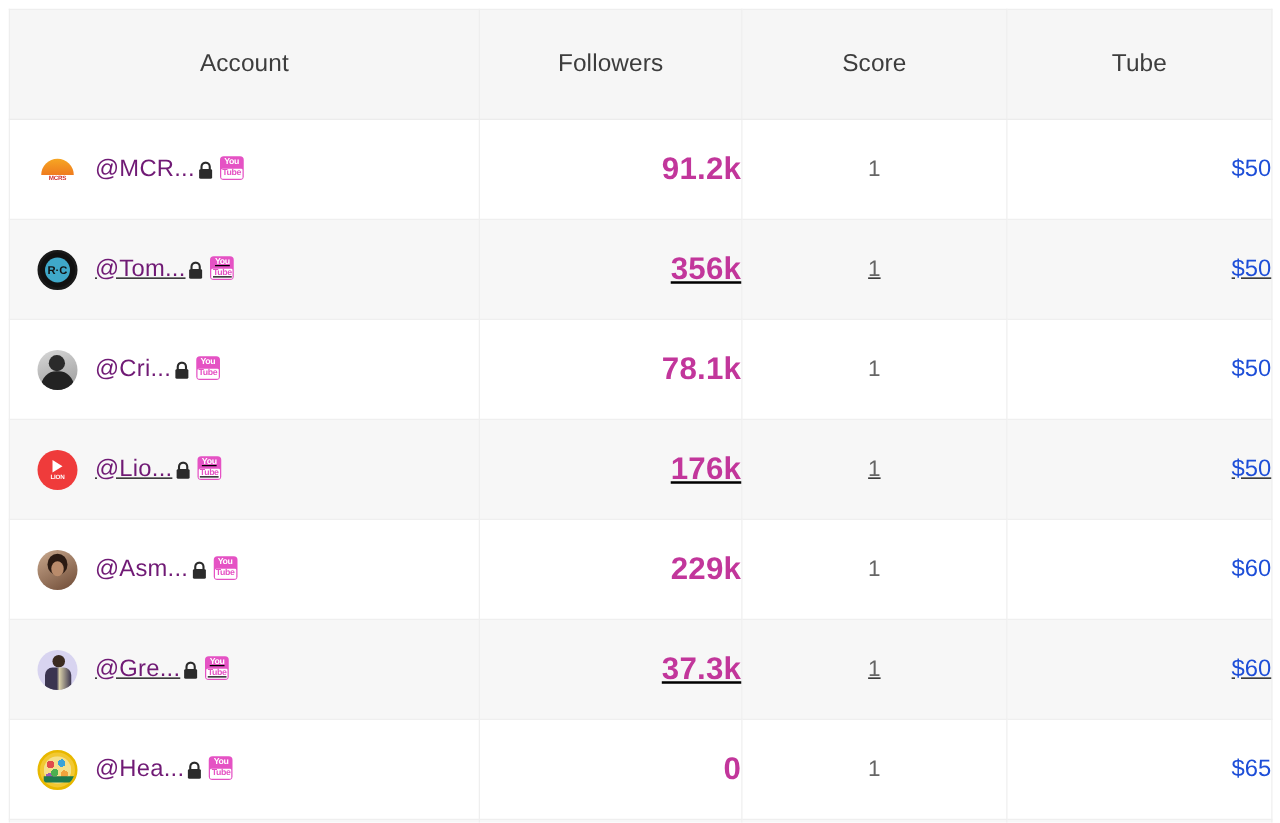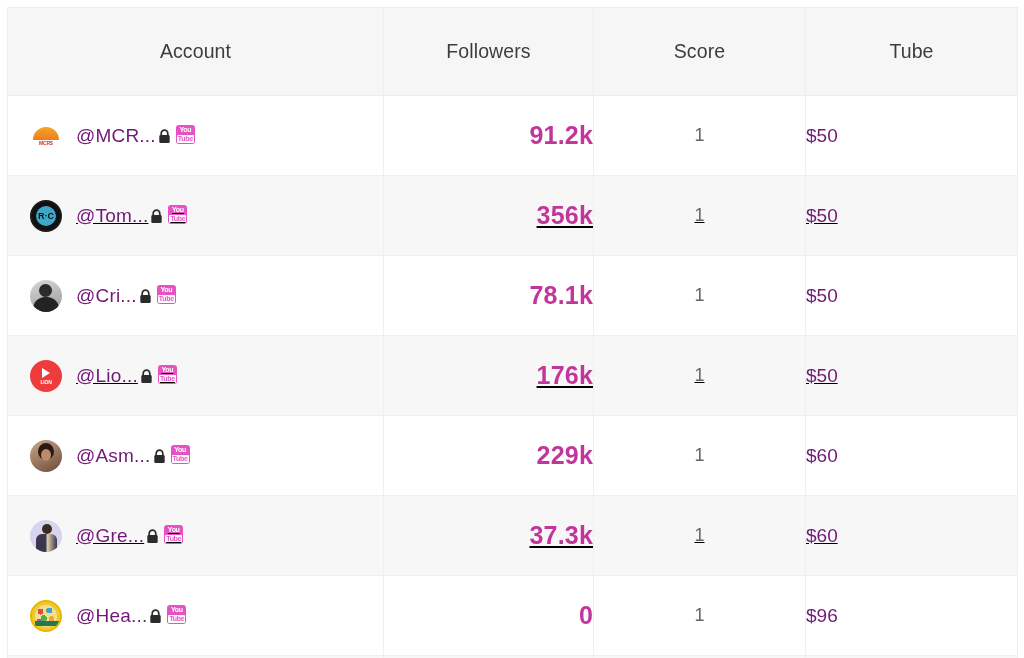--- a/index.html
+++ b/index.html
@@ -155,24 +155,24 @@
   .score-value {
     display: block;
     text-align: center;
     font-size: 18px;
     font-weight: 400;
     color: #666666;
   }
 
   .price-value {
     display: block;
-    text-align: left;
+    text-align: right;
     font-size: 19px;
     font-weight: 400;
-    color: #701a75;
+    color: #1d4ed8;
   }
 
   
   .av-mcrs {
     background: #ffffff;
   }
   .av-mcrs::before {
     content: "";
     position: absolute;
     left: 3px; top: 7px;
@@ -544,21 +544,21 @@
                 </div>
               </div>
             </td>
             <td>
               <span class="followers-value">0</span>
             </td>
             <td>
               <span class="score-value">1</span>
             </td>
             <td>
-              <span class="price-value">$96</span>
+              <span class="price-value">$65</span>
             </td>
           </tr>
           <tr class="data-row row-partial row-even">
             <td></td>
             <td></td>
             <td></td>
             <td></td>
           </tr>
         </tbody>
     </table>

